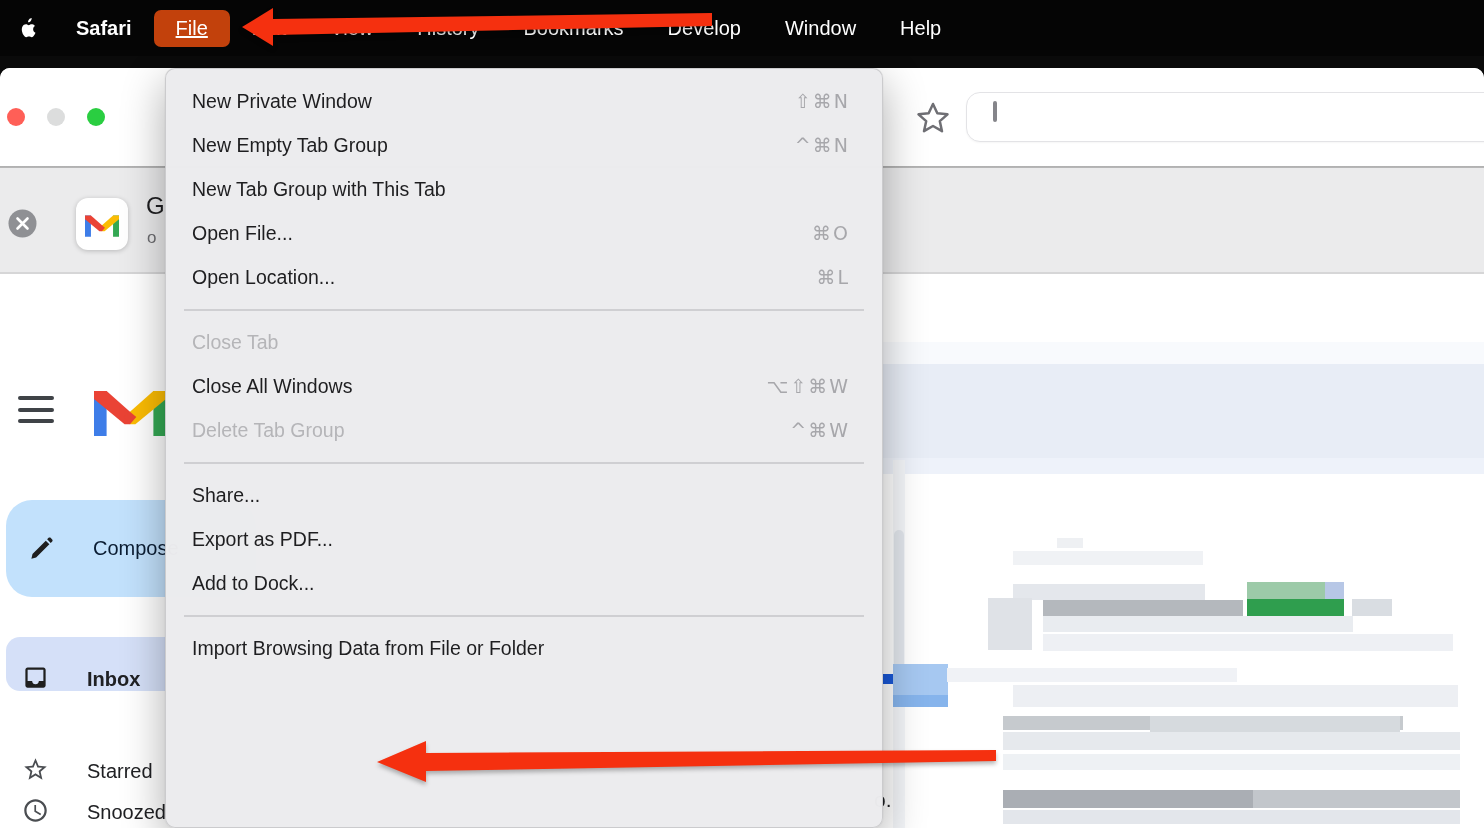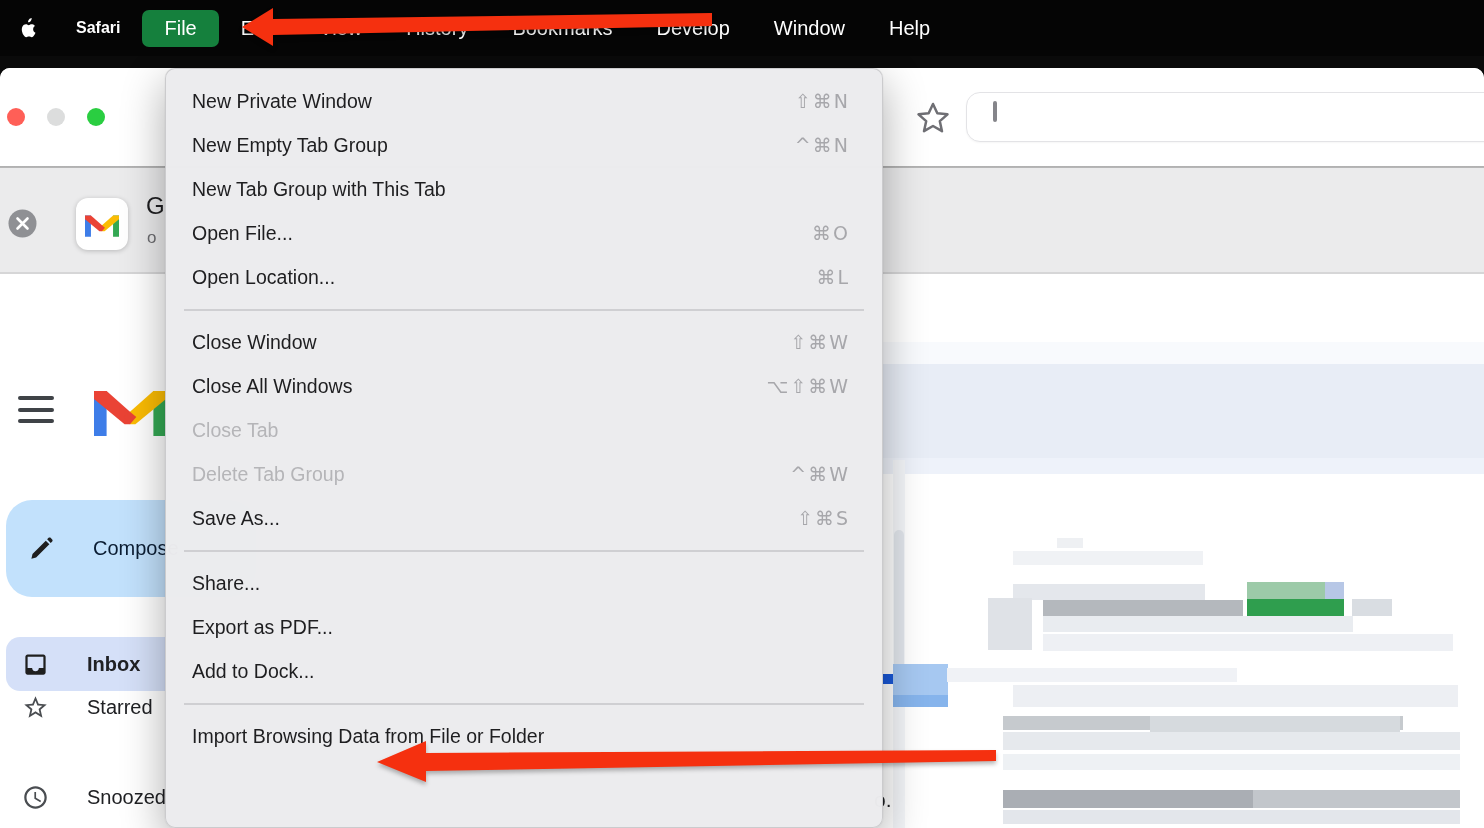--- a/index.html
+++ b/index.html
@@ -5,22 +5,22 @@
   * { margin:0; padding:0; box-sizing:border-box; }
   html,body { width:1484px; height:828px; overflow:hidden; background:#000; }
   body { font-family:"Liberation Sans","DejaVu Sans",sans-serif; }
   #screen { position:relative; width:1484px; height:828px; background:#0a0a0a; overflow:hidden; }
 
   
   .menubar { position:absolute; left:0; top:0; width:1484px; height:56px; background:#050505;
              display:flex; align-items:center; z-index:6; }
   .apple { width:54px; display:flex; justify-content:center; align-items:center; }
   .mb-item { color:#fff; font-size:20px; padding:7px 22px; border-radius:7px; white-space:nowrap; }
-  .mb-item.bold { font-weight:700; font-size:16px; }
-  .mb-item.hl { background:#15803d; }
+  .mb-item.bold { font-weight:700; font-size:20px; }
+  .mb-item.hl { background:#c2410c;text-decoration:underline; }
 
   
   .window { position:absolute; left:0; top:68px; width:1484px; height:760px; background:#fff;
             border-radius:10px 10px 0 0; overflow:hidden; z-index:1; }
   .toolbar { position:absolute; left:0; top:0; width:1484px; height:100px; background:#fff; }
   .toolbar-shadow { position:absolute; left:0; top:98px; width:1484px; height:18px;
             background:linear-gradient(#9b9b9b, rgba(155,155,155,0)); opacity:.8; }
   .tl { position:absolute; top:40px; width:18px; height:18px; border-radius:50%; }
   .tl.red { left:7px;  background:#ff5f57; }
   .tl.mid { left:47px; background:#dcdddd; }
@@ -50,27 +50,27 @@
   .band-lite   { position:absolute; left:165px; top:182px; width:1319px; height:16px; background:#eef2fa; }
   .hamburger { position:absolute; left:18px; top:120px; width:36px; height:27px; }
   .hamburger i { display:block; width:36px; height:4px; border-radius:2px; background:#3f4347; margin-bottom:7.5px; }
   .gmail-logo-main { position:absolute; left:94px; top:106px; }
 
   .compose-btn { position:absolute; left:6px; top:224px; width:250px; height:97px; border-radius:26px;
                  background:#c2e1fc; display:flex; align-items:center; }
   .compose-btn svg { margin-left:22px; }
   .compose-btn span { margin-left:38px; font-size:20px; font-weight:500; color:#0b1d33; }
 
-  .side-row { position:absolute; left:6px; width:280px; height:54px; display:flex; align-items:center;
+  .side-row { position:absolute; left:6px; width:280px; height:54px; display:flex; align-items:flex-end;
               border-radius:14px; color:#202124; font-size:20px; }
   .side-row svg { margin-left:16px; }
   .side-row span { margin-left:38px; }
   .side-row.active { background:#d5e0f8; font-weight:700; }
   .row-inbox   { top:361px; }
-  .row-starred { top:404px; }
+  .row-starred { top:453px; }
   .row-snoozed { top:494px; }
 
   .partial-o { position:absolute; left:874px; top:512px; font-size:21px; color:#1f2124; }
 
   .scroll-strip { position:absolute; left:893px; top:184px; width:12px; height:368px; background:#f4f6f9; }
   .scroll-thumb { position:absolute; left:894px; top:254px; width:10px; height:165px; border-radius:5px; background:#e2e6ec; }
 
   
   .rblock { position:absolute; }
   .rblock.cells { background-image:repeating-linear-gradient(90deg, rgba(255,255,255,.28) 0 14px, rgba(0,0,0,0) 14px 28px); }
@@ -247,44 +247,36 @@
       <div class="menu-row">
         <span class="mlabel">Open Location...</span>
         <span class="mshort">⌘L</span>
       </div>
 
       <div class="menu-row sep">
         
         
       </div>
 
-      <div class="menu-row">
-        <span class="mlabel">Close Window</span>
-        <span class="mshort">⇧⌘W</span>
+
+      <div class="menu-row disabled">
+        <span class="mlabel">Close Tab</span>
+        <span class="mshort"></span>
       </div>
 
       <div class="menu-row">
         <span class="mlabel">Close All Windows</span>
         <span class="mshort">⌥⇧⌘W</span>
-      </div>
-
-      <div class="menu-row disabled">
-        <span class="mlabel">Close Tab</span>
-        <span class="mshort"></span>
       </div>
 
       <div class="menu-row disabled">
         <span class="mlabel">Delete Tab Group</span>
         <span class="mshort">^⌘W</span>
       </div>
 
-      <div class="menu-row">
-        <span class="mlabel">Save As...</span>
-        <span class="mshort">⇧⌘S</span>
-      </div>
 
       <div class="menu-row sep">
         
         
       </div>
 
       <div class="menu-row">
         <span class="mlabel">Share...</span>
         <span class="mshort"></span>
       </div>

